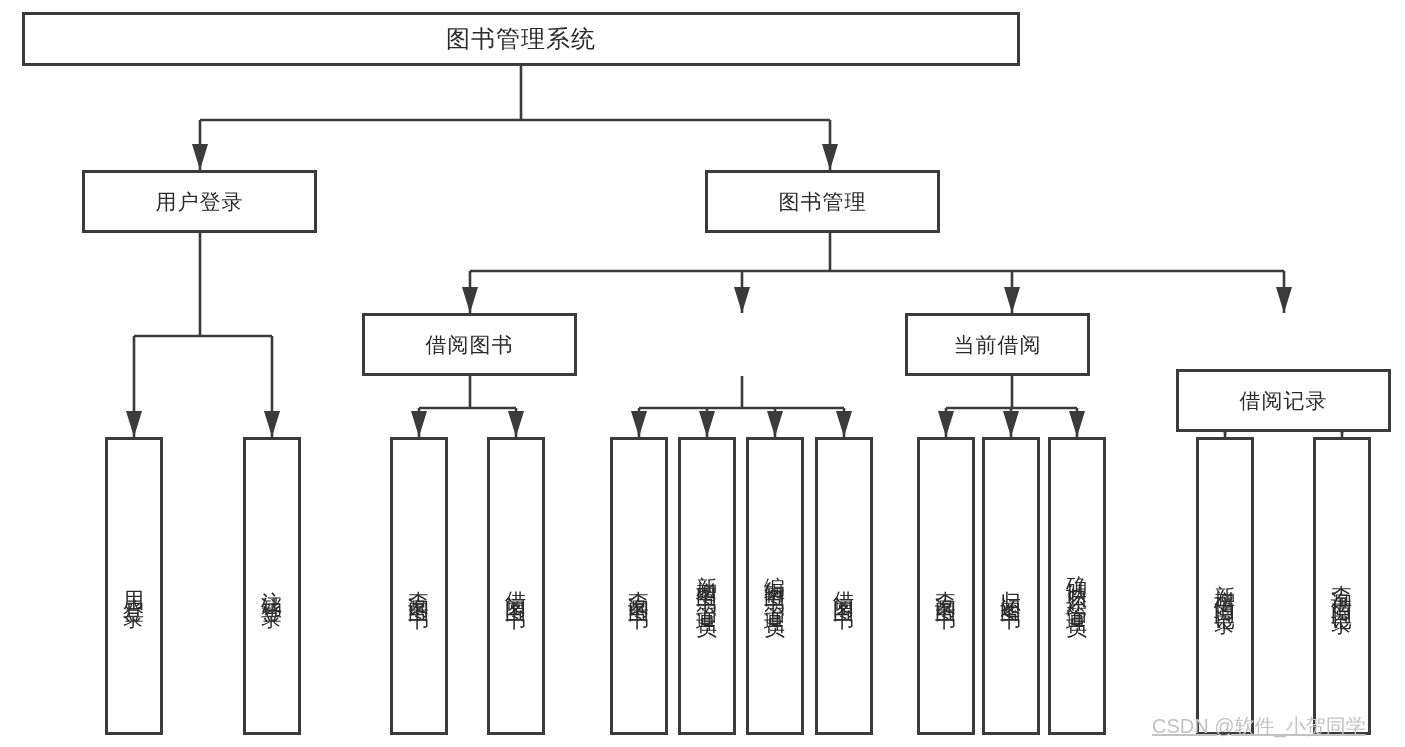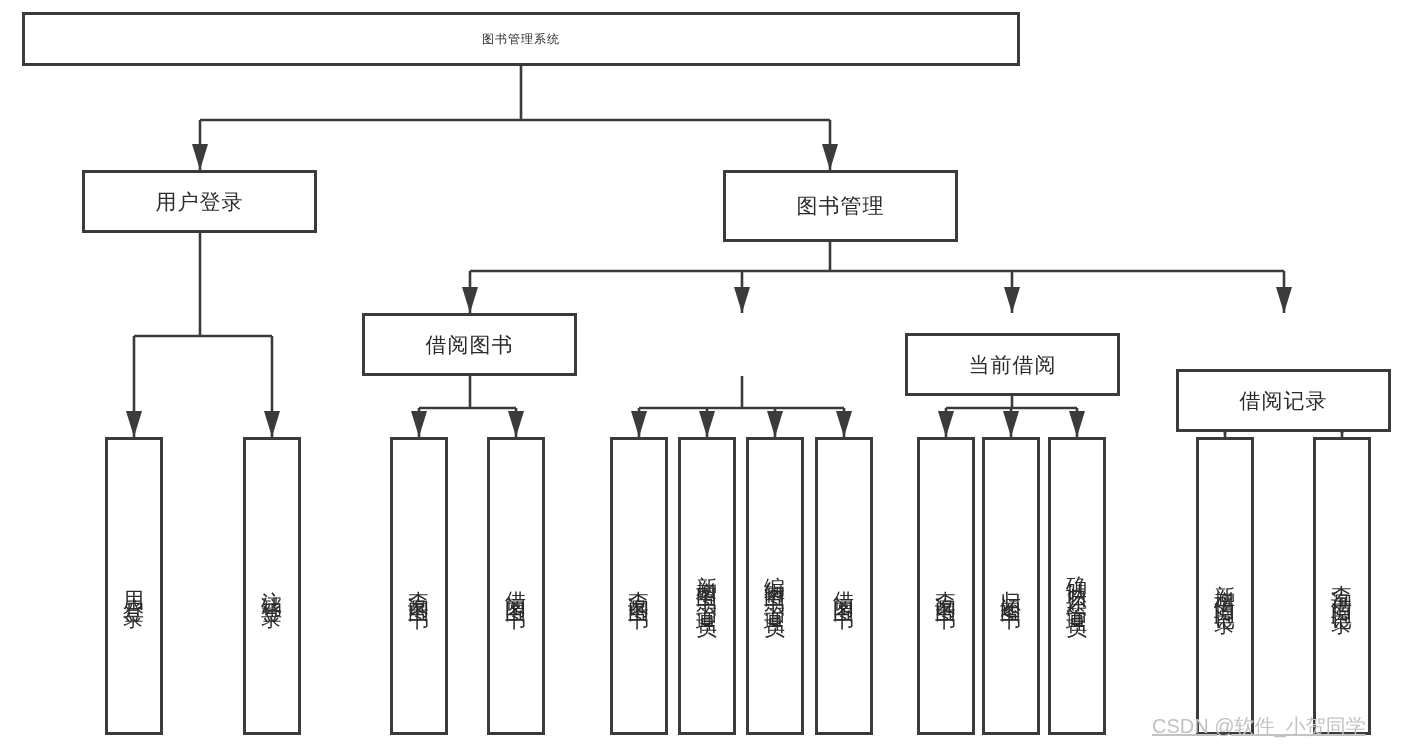--- a/index.html
+++ b/index.html
@@ -28,21 +28,21 @@
     background: #ffffff;
     border: 3px solid #3b3b3b;
     display: flex;
     align-items: center;
     justify-content: center;
     color: #2b2b2b;
     font-size: 21px;
     letter-spacing: 1px;
     text-align: center;
   }
-  .node.root { font-size: 12px; }
+  .node.root { font-size: 24px; }
   .node.leaf {
     writing-mode: vertical-rl;
     letter-spacing: 6px;
     line-height: 1;
     font-size: 21px;
   }
   .watermark {
     position: absolute;
     left: 1152px;
     top: 713px;
@@ -78,28 +78,28 @@
              M1225,437 l-8,-26 h16 z M1342,437 l-8,-26 h16 z" fill="#3b3b3b" stroke="none"></path>
   </svg>
 
   <div class="node root" style="left:22px; top:12px; width:998px; height:54px;">
     <span>图书管理系统</span>
   </div>
 
   <div class="node" style="left:82px; top:170px; width:235px; height:63px;">
     <span>用户登录</span>
   </div>
-  <div class="node" style="left:723px; top:170px; width:235px; height:72px;">
+  <div class="node" style="left:705px; top:170px; width:235px; height:63px;">
     <span>图书管理</span>
   </div>
 
   <div class="node" style="left:362px; top:313px; width:215px; height:63px;">
     <span>借阅图书</span>
   </div>
-  <div class="node" style="left:905px; top:313px; width:215px; height:63px;margin-top:20px;">
+  <div class="node" style="left:905px; top:313px; width:185px; height:63px;">
     <span>当前借阅</span>
   </div>
   <div class="node" style="left:1176px; top:321px; width:215px; height:63px;margin-top:48px;">
     <span>借阅记录</span>
   </div>
 
   <div class="node leaf" style="left:105px; top:437px; width:58px; height:298px;">
     <span>用户登录</span>
   </div>
   <div class="node leaf" style="left:243px; top:437px; width:58px; height:298px;">

